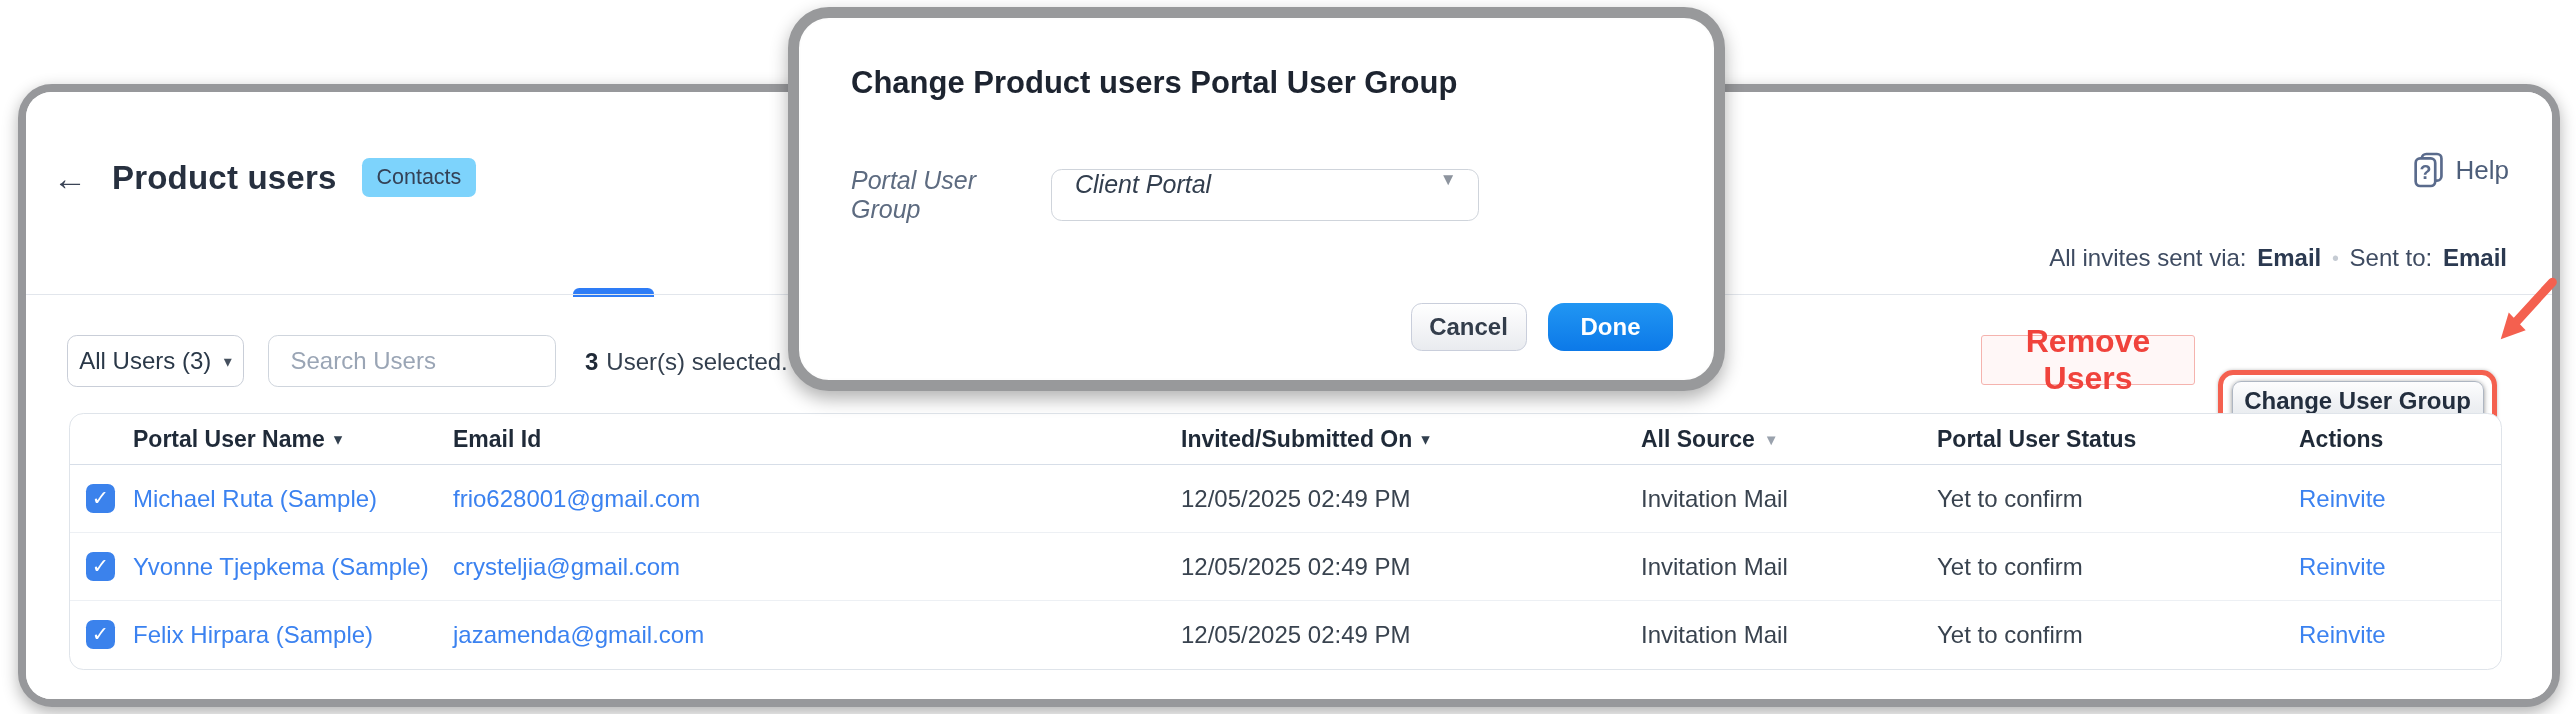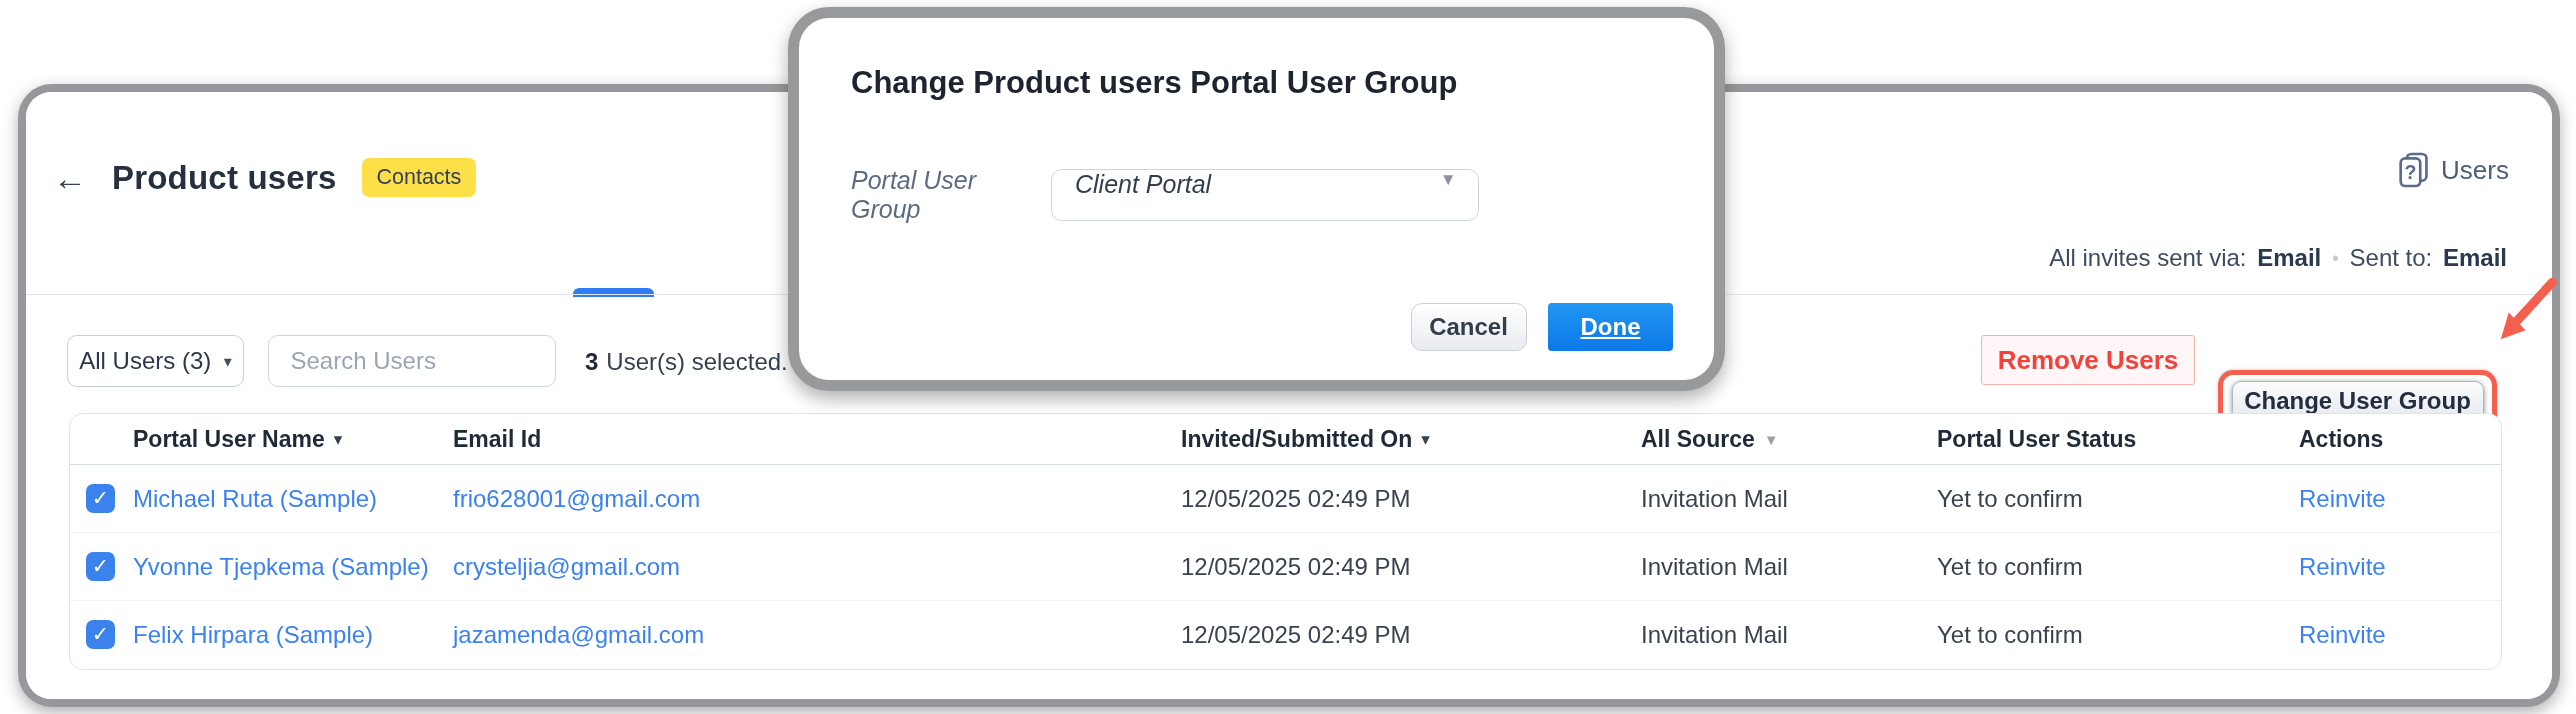--- a/index.html
+++ b/index.html
@@ -9,21 +9,21 @@
 
   
   .panel{position:absolute;left:18px;top:84px;width:2526px;height:607px;
          border:8px solid #97989b;border-radius:34px;background:#fff;
          box-shadow:0 5.4px 16px rgba(0,0,0,.30), inset 0 0 0 1.8px #fdfdfd;}
   .panel-inner{position:relative;width:100%;height:100%;border-radius:25px;background:#fff;}
 
   .page-header{position:absolute;left:27px;top:55px;height:61px;display:flex;align-items:center;}
   .back-arrow{font-size:34px;color:#3a4456;cursor:pointer;line-height:1;margin-right:25px;}
   .page-title{font-size:33px;font-weight:700;color:#27303f;letter-spacing:0.2px;}
-  .badge{margin-left:25px;background:#fde047;color:#344257;font-size:21.5px;
+  .badge{margin-left:25px;background:#7dd3fc;color:#344257;font-size:21.5px;
          padding:7.2px 15px;border-radius:7.2px;}
 
   .help{position:absolute;right:43px;top:59px;display:flex;align-items:center;gap:10.7px;
         color:#4d5e7a;font-size:26px;cursor:pointer;}
 
   .tabs{position:absolute;left:48px;top:143px;display:flex;gap:65px;align-items:center;height:45px;}
   .tab{font-size:25px;color:#3c4959;cursor:pointer;}
   .tab.active{font-weight:700;color:#1c2634;}
   .tab-underline{position:absolute;left:547px;top:196px;width:81px;height:9px;
                  background:#2e7cf6;border-radius:6.3px 6.3px 0 0;}
@@ -43,21 +43,21 @@
                 border:1.8px solid #cfd5dd;border-radius:9.8px;font-size:24px;padding:0 21.5px;
                 color:#2c3745;outline:none;font-family:inherit;box-sizing:content-box;
                 width:243px;}
   .search-input::placeholder{color:#9aa5b5;}
   .selected-text{position:absolute;left:559px;top:243px;height:54px;display:flex;
                  align-items:center;font-size:24px;color:#333f4e;}
   .selected-text b{font-weight:700;color:#1f2937;margin-right:8px;}
 
   .remove-btn{position:absolute;left:1955px;top:243px;width:214px;height:50px;
               border:1.8px solid #f5b3ae;border-radius:3px;background:#fff7f7;color:#f0433c;
-              font-size:26px;font-weight:600;display:flex;align-items:center;justify-content:center;cursor:pointer;
+              font-size:32px;font-weight:600;display:flex;align-items:center;justify-content:center;cursor:pointer;
               font-family:inherit;}
   .highlight-ring{position:absolute;left:2192px;top:238px;width:269px;height:52px;
                   border:5.4px solid #f4604f;border-radius:15px;display:flex;
                   align-items:center;justify-content:center;box-shadow:0 0.9px 3.6px rgba(0,0,0,.25);margin-top:40px;}
   .change-btn{width:252px;height:41px;border:1.8px solid #aeb6c2;border-radius:9px;
               background:linear-gradient(180deg,#fdfdfe 0%,#eef0f3 60%,#e7eaee 100%);
               color:#232e3e;font-size:24px;font-weight:600;display:flex;align-items:center;
               justify-content:center;cursor:pointer;font-family:inherit;
               box-shadow:0 1.8px 5.4px rgba(0,0,0,.45);}
   .anno-arrow{position:absolute;left:2448px;top:183px;width:98px;height:82px;}
@@ -86,23 +86,23 @@
   .modal-field{position:absolute;left:52px;top:150px;height:54px;display:flex;align-items:center;font-style:italic;}
   .modal-field .flabel{font-size:25px;color:#5d6b80;width:200px;}
   .select-box{position:relative;width:380px;height:50px;border:1.8px solid #cfd4db;border-radius:10.7px;
               background:#fff;display:flex;align-items:flex-start;padding:0 23px;cursor:pointer;}
   .select-box .sel-value{font-size:25px;color:#323e4e;}
   .select-box .caret{position:absolute;right:21.5px;font-size:17px;color:#8d949e;}
   .modal-actions{position:absolute;right:41px;top:285px;display:flex;gap:21.5px;}
   .cancel-btn{width:116px;height:48px;border:1.8px solid #c9cedb;border-radius:10.7px;
               background:linear-gradient(180deg,#ffffff,#e9ebef);color:#333d4b;font-size:24px;
               font-weight:600;display:flex;align-items:center;justify-content:center;cursor:pointer;font-family:inherit;}
-  .done-btn{width:125px;height:48px;border:none;border-radius:4px;
+  .done-btn{width:125px;height:48px;border:none;border-radius:16px;
             background:linear-gradient(180deg,#2196f3 0%,#0c79e8 100%);color:#fff;font-size:24px;
-            font-weight:700;display:flex;align-items:center;justify-content:center;cursor:pointer;font-family:inherit;text-decoration:underline;}
+            font-weight:700;display:flex;align-items:center;justify-content:center;cursor:pointer;font-family:inherit;}
 
   .help-icon-svg{display:block;}
 </style>
 </head>
 <body>
 
 <div id="canvas">
 
   <div class="panel">
     <div class="panel-inner">
@@ -112,21 +112,21 @@
         <span class="page-title">Product users</span>
         <span class="badge">Contacts</span>
       </div>
 
       <div class="help">
         <svg class="help-icon-svg" width="32" height="38" viewBox="0 0 36 42" style="font-size:29px">
           <rect x="10" y="3" width="22" height="30" rx="5" fill="#ffffff" stroke="#5a6b8c" stroke-width="3"></rect>
           <rect x="3" y="8" width="22" height="31" rx="5" fill="#ffffff" stroke="#5a6b8c" stroke-width="3"></rect>
           <text x="14" y="31" text-anchor="middle" font-size="22" font-weight="700" fill="#5a6b8c" font-family="Liberation Sans, sans-serif">?</text>
         </svg>
-        <span>Users</span>
+        <span>Help</span>
       </div>
 
       <div class="tab-underline"></div>
       <div class="tabs-divider"></div>
 
       <div class="invites">
         <span>All invites sent via:</span>
         <b>Email</b>
         <span class="dot">•</span>
         <span>Sent to:</span>

